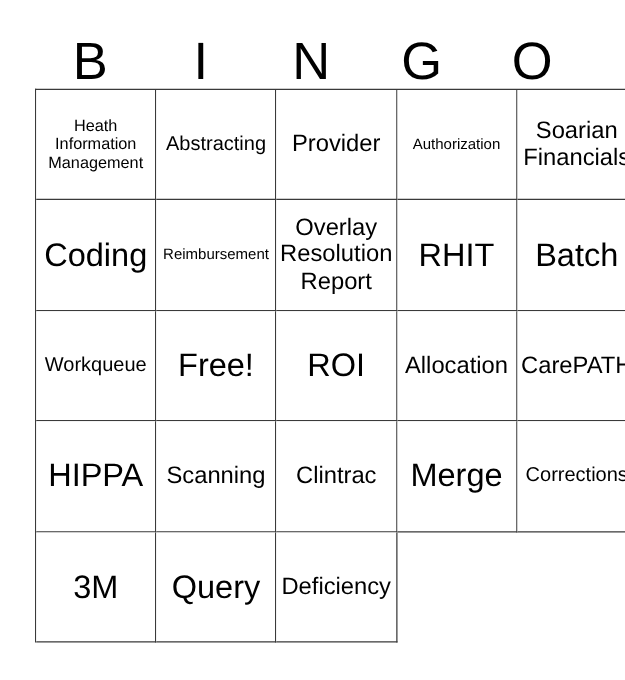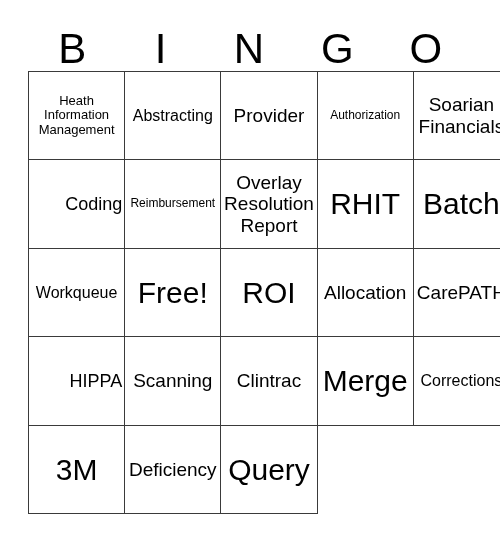--- a/index.html
+++ b/index.html
@@ -73,22 +73,22 @@
   }
   .cell-text {
     display: block;
     width: 100%;
     line-height: 1.12;
     color: #000000;
     word-break: break-word;
   }
 
   
-  .fs-xl  { font-size: 30px; }
-  .fs-lg  { font-size: 18px; text-align: right; }
+  .fs-xl  { font-size: 26px; }
+  .fs-lg  { font-size: 26px; }
   .fs-md  { font-size: 19px; }
   .fs-sm  { font-size: 16px; }
   .fs-xs  { font-size: 13px; }
   .fs-xxs { font-size: 12px; }
 </style>
 </head>
 <body>
 
 <div id="card">
 
@@ -163,20 +163,20 @@
         <span class="cell-text fs-xl">Merge</span>
       </div>
 
     <div class="cell">
         <span class="cell-text fs-sm">Corrections</span>
       </div>
     <div class="cell">
         <span class="cell-text fs-xl">3M</span>
       </div>
     <div class="cell">
-        <span class="cell-text fs-md">Deficiency</span>
+        <span class="cell-text fs-xl">Query</span>
       </div>
     <div class="cell">
-        <span class="cell-text fs-xl">Query</span>
+        <span class="cell-text fs-md">Deficiency</span>
       </div>
   </div>
 
 </div>
 
 </body></html>

